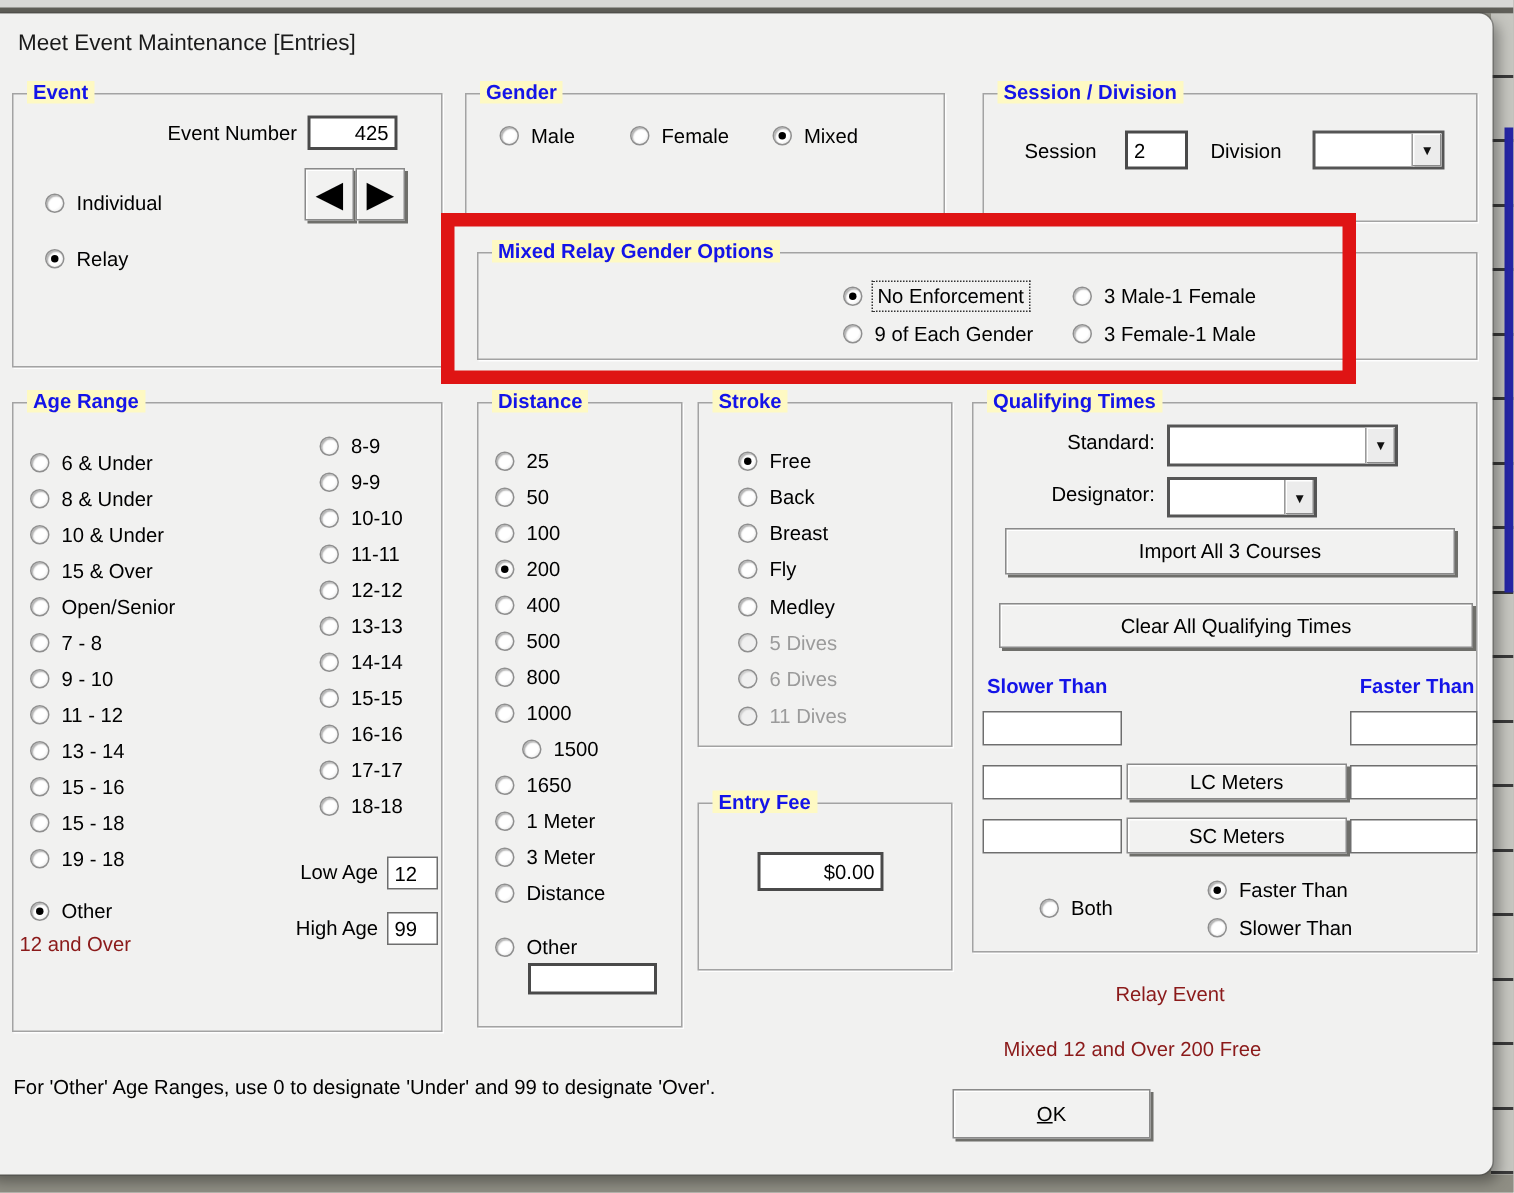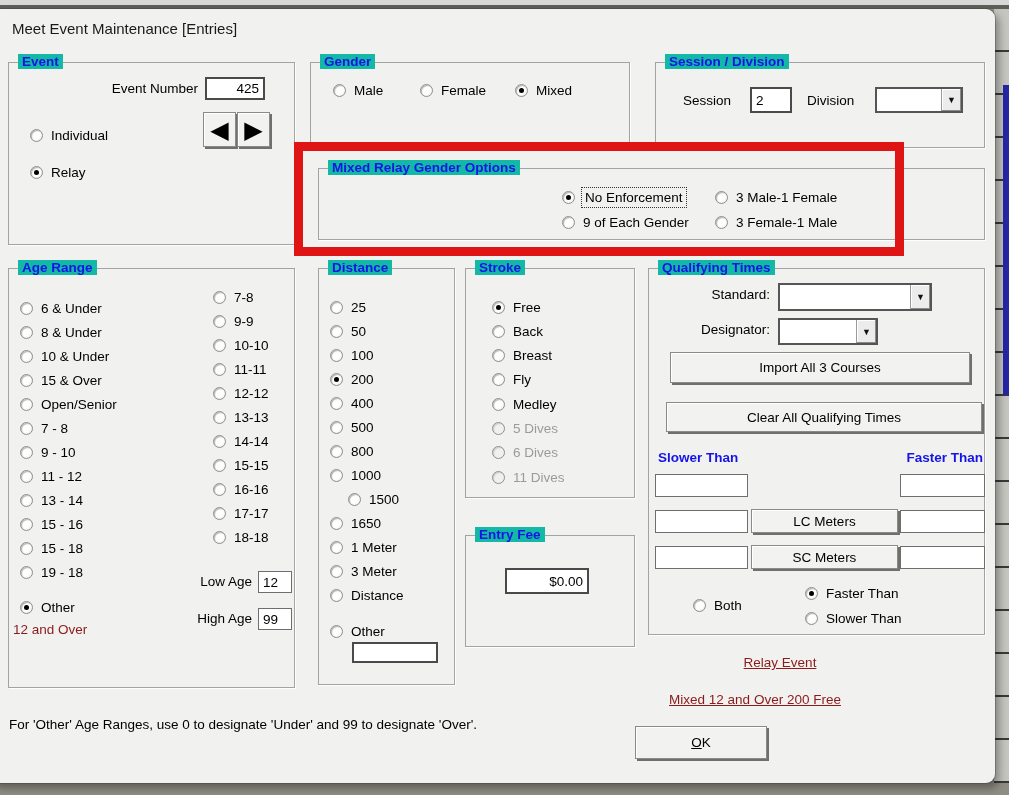--- a/index.html
+++ b/index.html
@@ -13,28 +13,28 @@
   .right-strip { position:absolute; left:994px; top:9px; width:15px; height:774px; background:#c6c6c0; z-index:0;
       background-image:repeating-linear-gradient(to bottom, transparent 0 41px, #3a3a3a 41px 43px); }
   .right-blue { position:absolute; left:1003px; top:85px; width:6px; height:310px; background:#2626a6; z-index:0; }
 
   
   .dialog { position:absolute; left:-12px; top:9px; width:1007px; height:774px; background:#f1f1f0;
       border-radius:9px; box-shadow:0 0 0 1px rgba(60,60,60,.35), 4px 5px 9px rgba(0,0,0,.35); z-index:1; }
   .title { position:absolute; left:12px; top:20px; font-size:15px; color:#1a1a1a; z-index:2; }
 
   .group { position:absolute; border:1px solid #a3a3a3; box-shadow:1px 1px 0 rgba(255,255,255,.9); z-index:2; }
-  .legend { position:absolute; top:-9px; left:9px; background:#14b8a6; padding:0 4px; color:#1414e8;
+  .legend { position:absolute; top:-9px; left:9px; background:#fef9c3; padding:0 4px; color:#1414e8;
       font-weight:bold; font-size:13.5px; white-space:nowrap;text-align:center; }
 
   .lbl { position:absolute; font-size:13.5px; color:#000; white-space:nowrap; z-index:3; }
   .lbl.r { text-align:right; }
   .lbl.blue { color:#1414e8; font-weight:bold; }
   .lbl.red { color:#8b1a1a; }
-  .lbl.center { text-align:center;text-decoration:underline; }
+  .lbl.center { text-align:center; }
 
   .field { position:absolute; background:#fff; border:2px solid #4a4a4a; font-family:inherit; font-size:13.5px;
       color:#000; padding:0 4px; z-index:3; }
   .field.right { text-align:right;padding-left:16px; }
   .field.thin { border-width:1px; border-color:#6e6e6e; }
 
   .dd { position:absolute; background:#fff; border:2px solid #555; display:flex; z-index:3; }
   .dd-btn { margin-left:auto; width:20px; background:#ececec; border-left:1px solid #9a9a9a;
       display:flex; align-items:center; justify-content:center; font-size:9px; color:#111;
       box-shadow:inset -1px -1px 0 #8b8b8b, inset 1px 1px 0 #fff; cursor:default; }
@@ -195,21 +195,21 @@
       <span class="rl">19 - 18</span>
     </div>
   <div class="rrow checked" style="left:20px;top:599px">
       <span class="rb"></span>
       <span class="rl">Other</span>
     </div>
   <div class="lbl red" style="left:13px;top:622px">12 and Over</div>
 
   <div class="rrow" style="left:213px;top:289px">
       <span class="rb"></span>
-      <span class="rl">7-8</span>
+      <span class="rl">8-9</span>
     </div>
   <div class="rrow" style="left:213px;top:313px">
       <span class="rb"></span>
       <span class="rl">9-9</span>
     </div>
   <div class="rrow" style="left:213px;top:337px">
       <span class="rb"></span>
       <span class="rl">10-10</span>
     </div>
   <div class="rrow" style="left:213px;top:361px">

